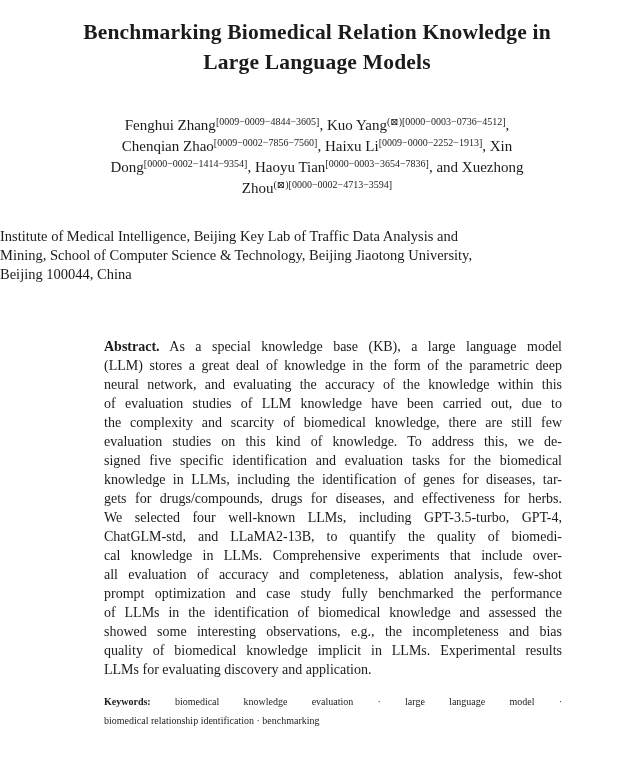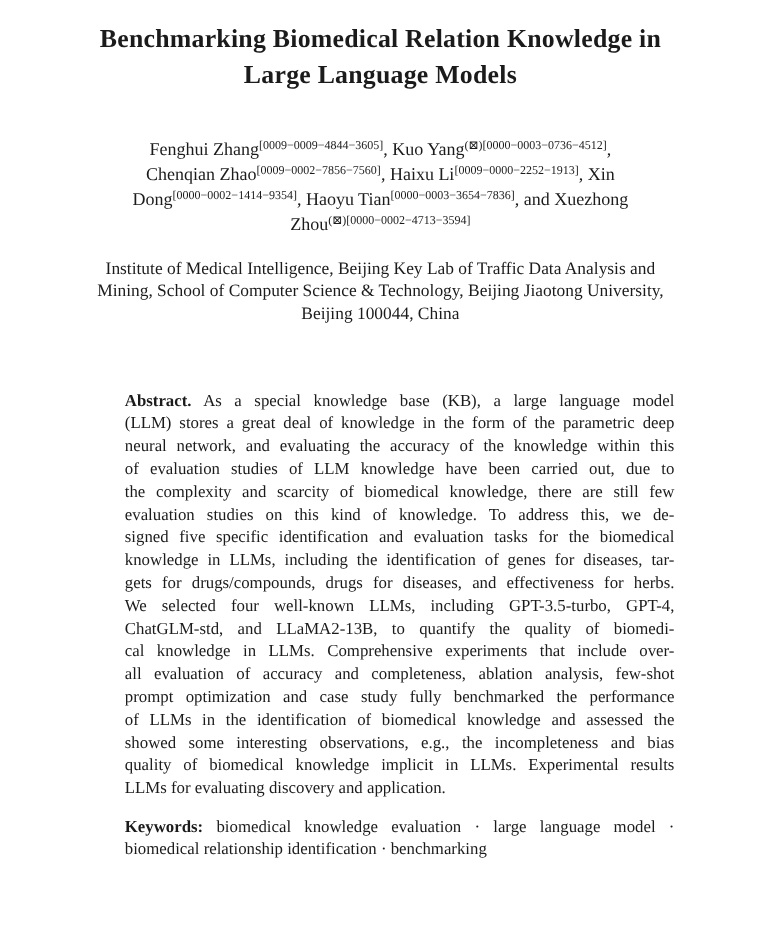--- a/index.html
+++ b/index.html
@@ -28,35 +28,35 @@
     font-size: 15px;
     line-height: 21px;
   }
   sup.orcid {
     font-size: 10px;
     line-height: 0;
     vertical-align: 5px;
     letter-spacing: 0;
   }
   .affiliation {
-    margin-top: 16px;
-    text-align: center;
+    margin-top: 28px;
+    text-align: left;
     font-size: 14.5px;
     line-height: 19px;
   }
   .abstract {
     margin: 53px auto 0 auto;
     width: 490px;
     font-size: 14px;
     line-height: 19px;
   }
   .keywords {
     margin: 13px auto 0 auto;
     width: 490px;
-    font-size: 14px;
+    font-size: 10px;
     line-height: 19px;
   }
   .jline {
     text-align: justify;
     text-align-last: justify;
     white-space: normal;
     margin-left: 32px;
   }
   .jline.final {
     text-align-last: left;

